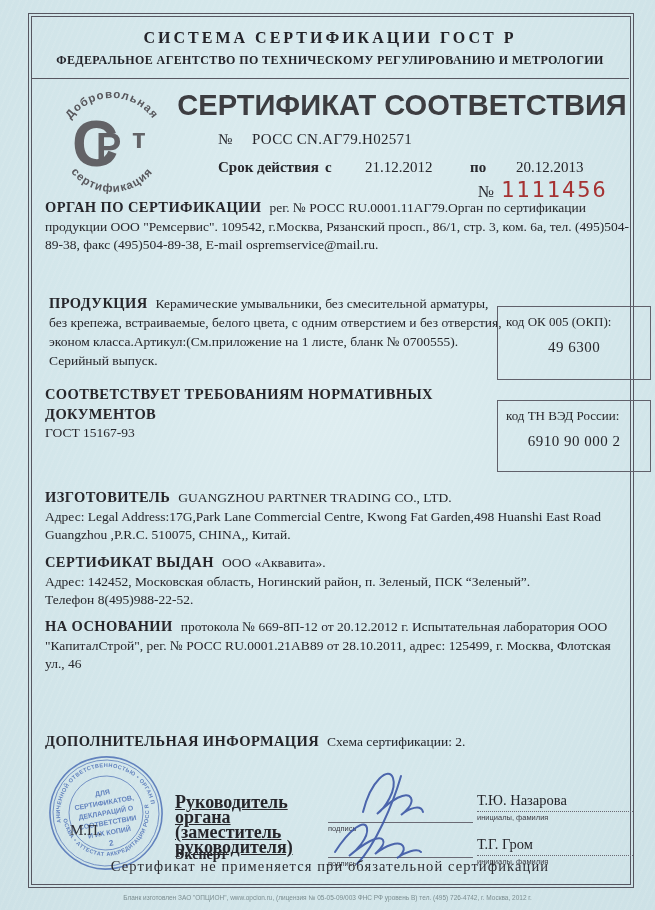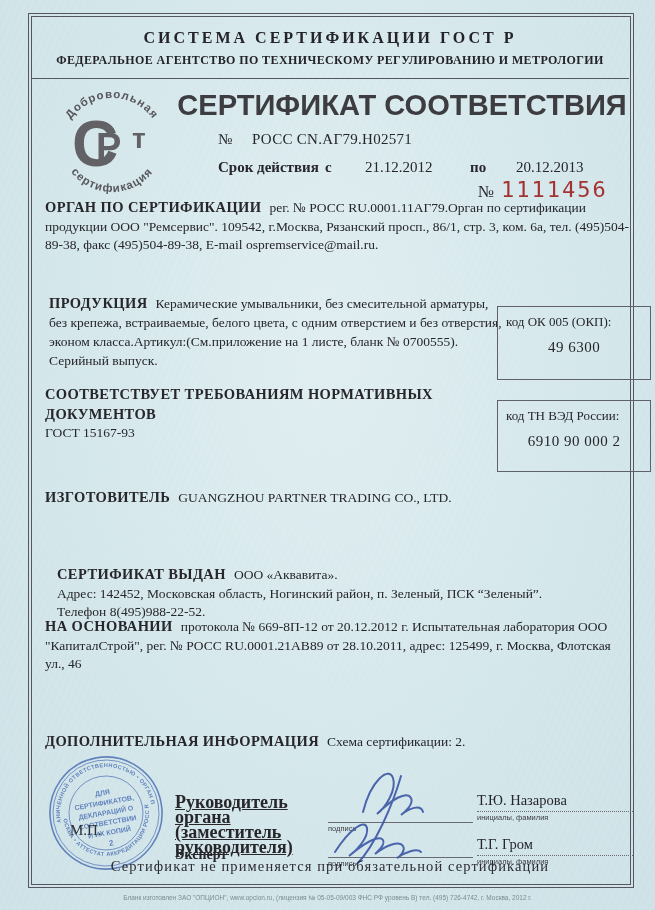--- a/index.html
+++ b/index.html
@@ -102,23 +102,24 @@
     <span>ГОСТ 15167-93</span>
   </p>
 
   <div class="abs code-box" style="left:497px;top:400px;height:54px;">
     <div class="lbl">код ТН ВЭД России:</div>
     <div class="val">6910 90 000 2</div>
   </div>
 
   <p class="abs para" style="left:45px;top:488px;width:590px;margin:0;">
     <b class="h">ИЗГОТОВИТЕЛЬ</b><span>GUANGZHOU PARTNER TRADING CO., LTD.</span><br>
+    <span>Адрес: Legal Address:17G,Park Lane Commercial Centre, Kwong Fat Garden,498 Huanshi East Road Guangzhou ,P.R.C. 510075, CHINA,, Китай.</span>
   </p>
 
-  <p class="abs para" style="left:45px;top:553px;width:590px;margin:12px;">
+  <p class="abs para" style="left:45px;top:553px;width:590px;margin:0;">
     <b class="h">СЕРТИФИКАТ ВЫДАН</b><span>ООО «Аквавита».</span><br>
     <span>Адрес: 142452, Московская область, Ногинский район, п. Зеленый, ПСК “Зеленый”.</span><br>
     <span>Телефон 8(495)988-22-52.</span>
   </p>
 
   <p class="abs para" style="left:45px;top:617px;width:588px;margin:0;">
     <b class="h">НА ОСНОВАНИИ</b><span>протокола № 669-8П-12 от 20.12.2012 г. Испытательная лаборатория ООО "КапиталСтрой", рег. № РОСС RU.0001.21АВ89 от 28.10.2011, адрес: 125499, г. Москва, Флотская ул., 46</span>
   </p>
 
   <p class="abs para" style="left:45px;top:732px;width:588px;margin:0;">

